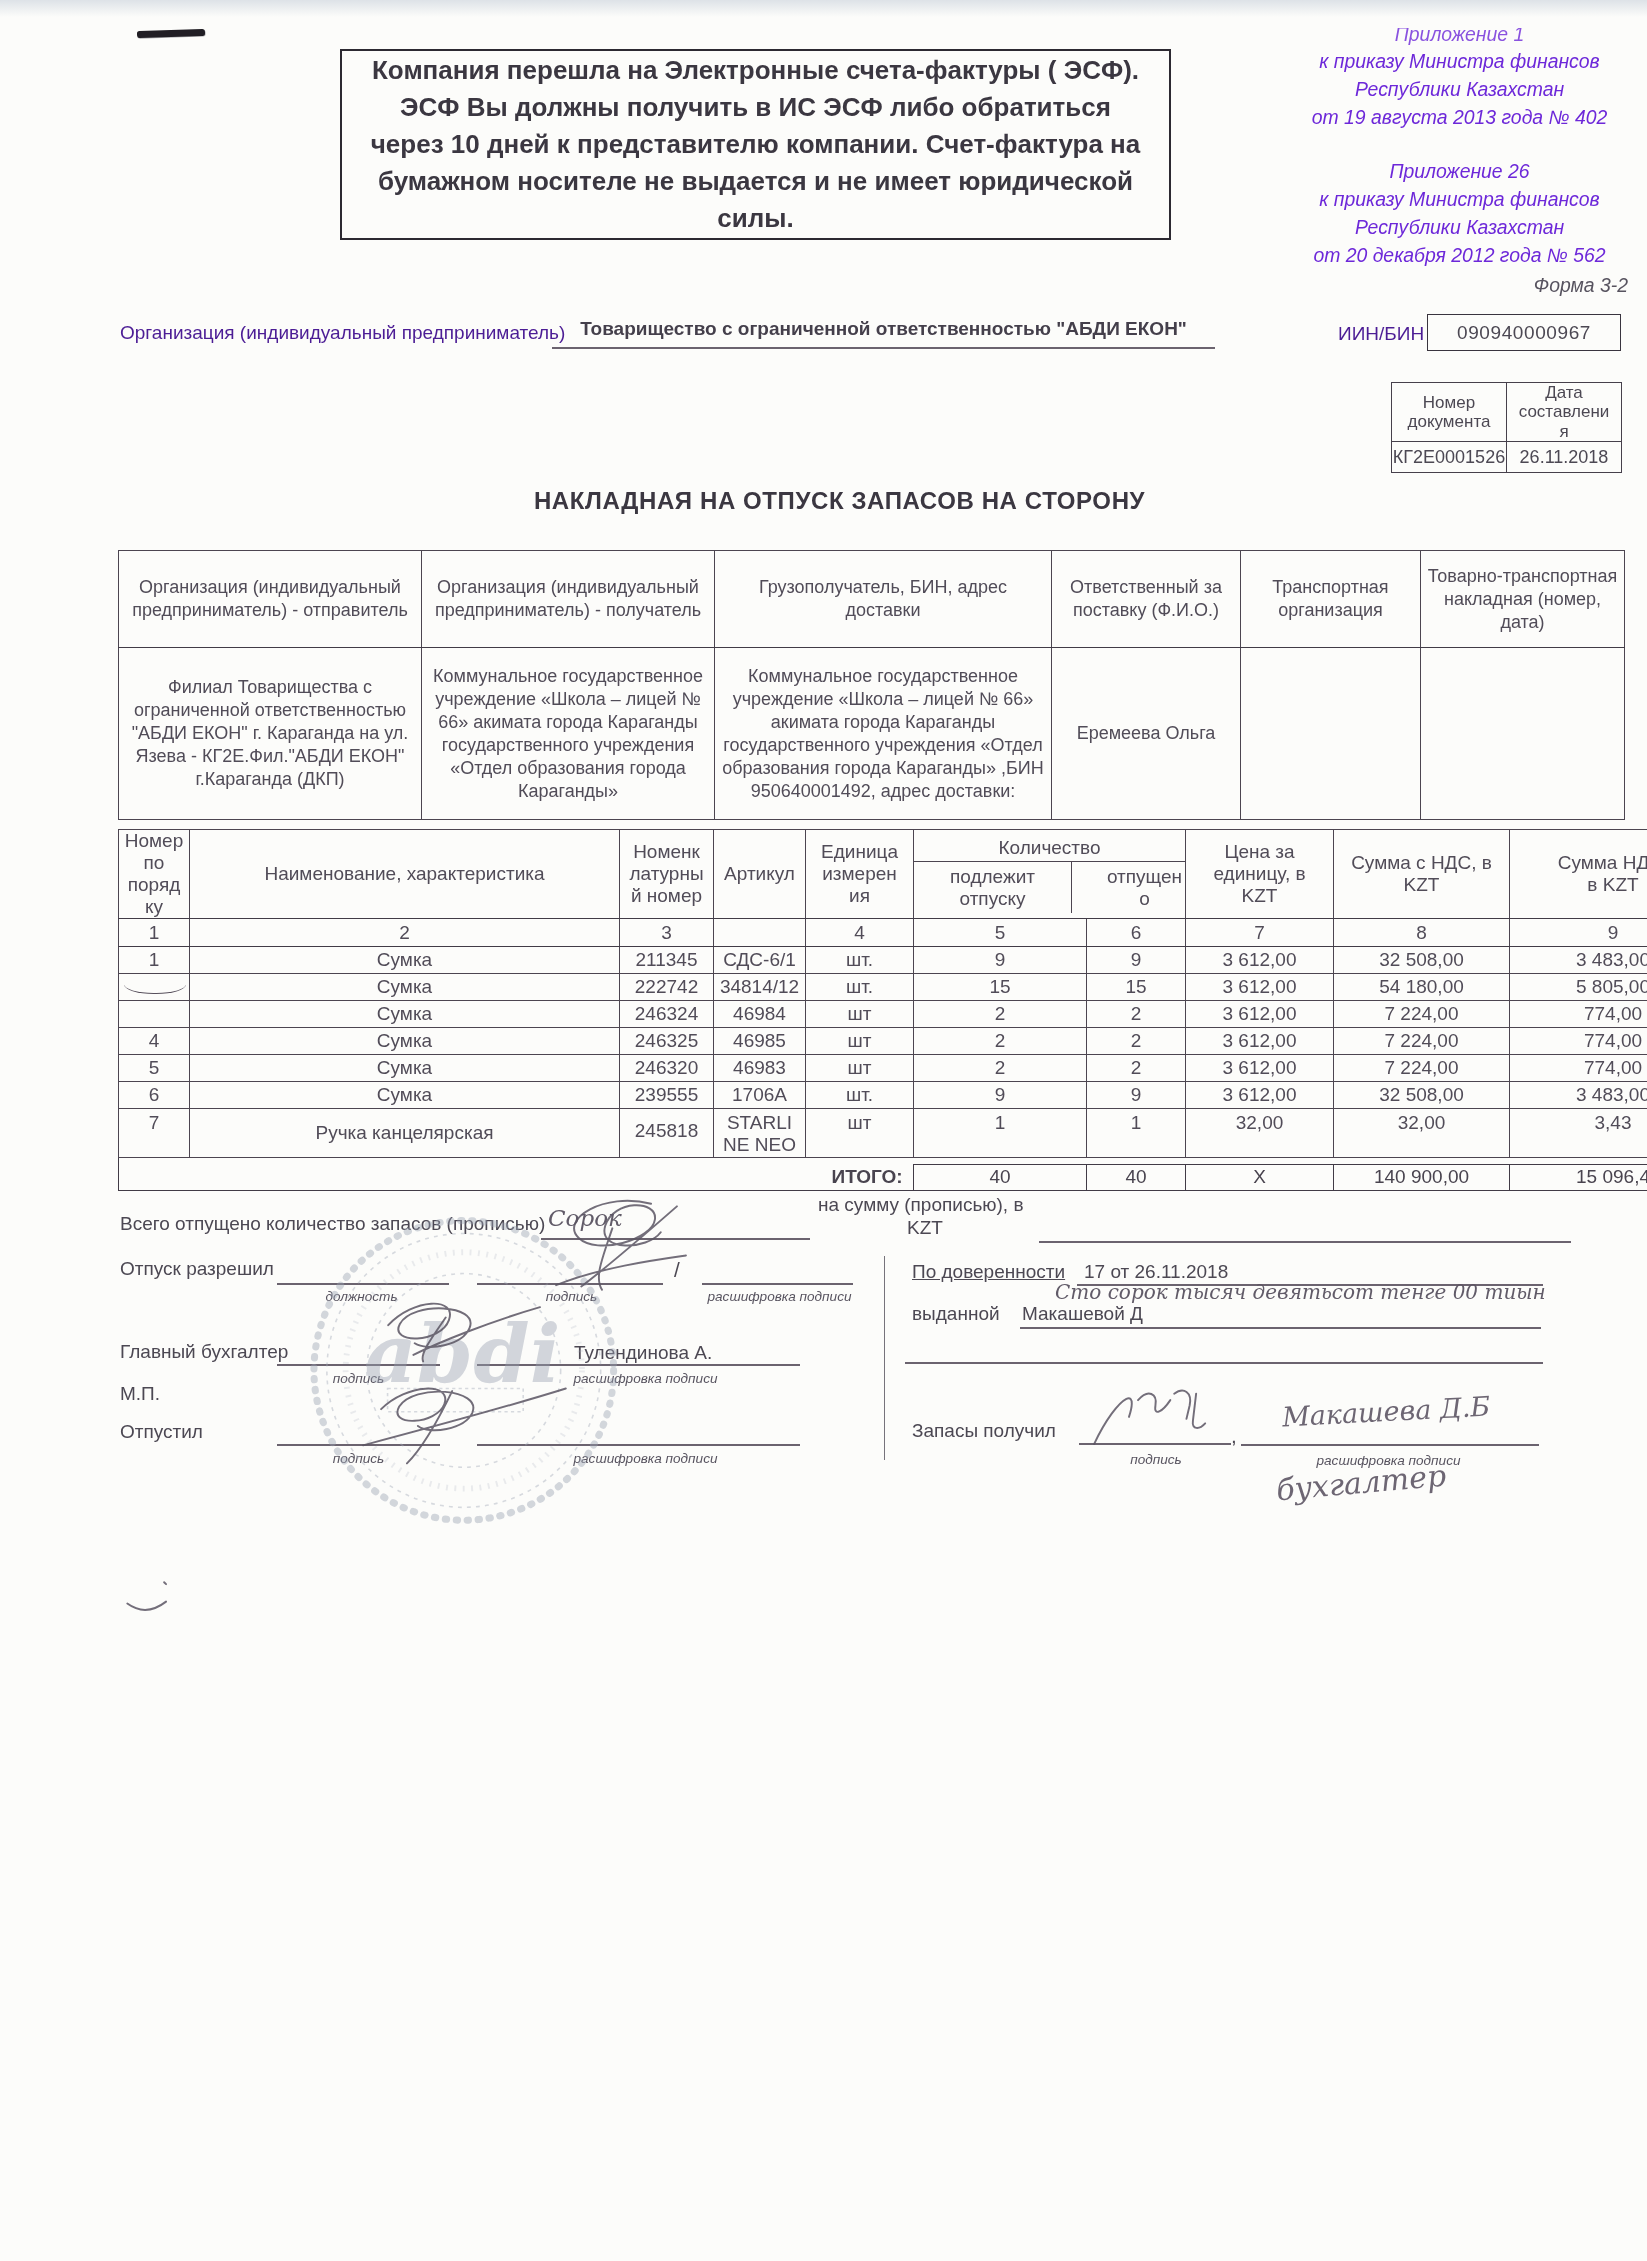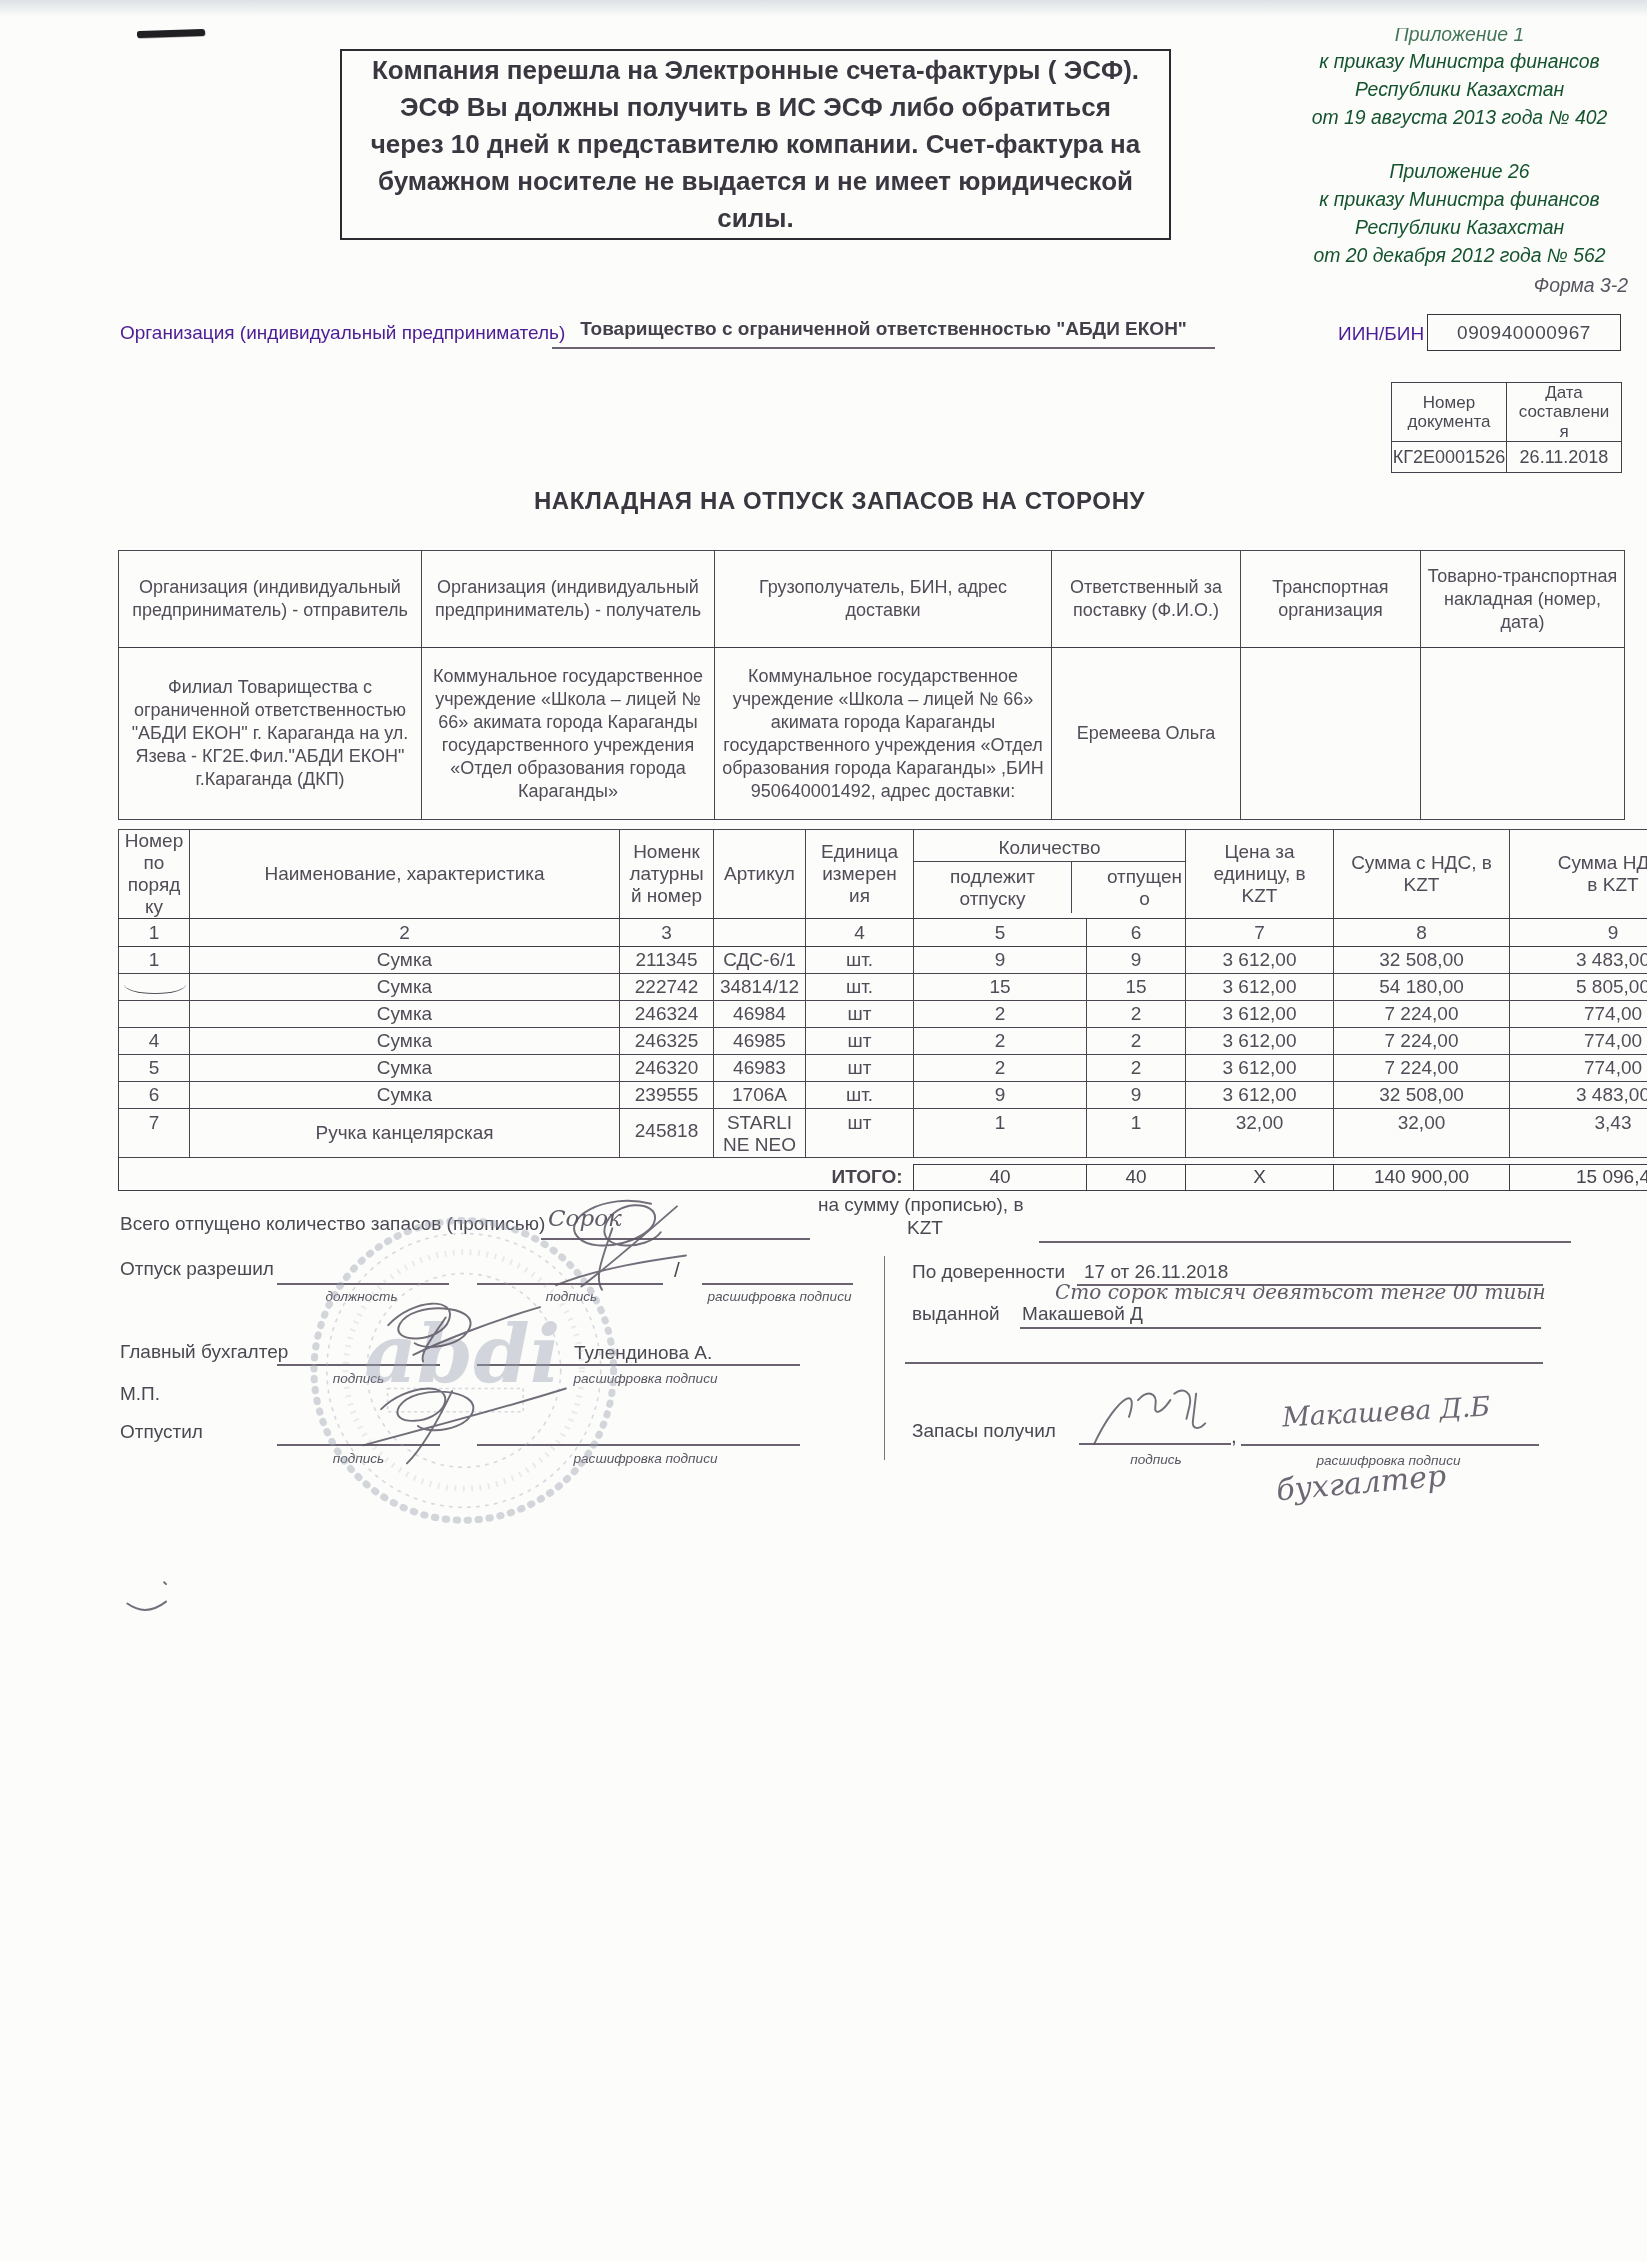--- a/index.html
+++ b/index.html
@@ -9,21 +9,21 @@
   .top-shade{left:0;top:0;width:1647px;height:17px;
     background:linear-gradient(180deg,rgba(196,205,216,.55),rgba(252,252,250,0));}
   .black-dash{left:137px;top:30px;width:68px;height:7px;background:#211e24;border-radius:2.6px;
     transform:rotate(-2deg);box-shadow:0.6px 0.6px 0 rgba(60,60,70,.4);}
   
   .notice-box{left:340px;top:49px;width:831px;height:191px;border:2.6px solid #2c2931;
     box-sizing:border-box;display:flex;align-items:center;justify-content:center;padding:6.5px 28px;}
   .notice-text{font-size:26px;line-height:1.42;font-weight:bold;text-align:center;color:#3b3741;}
   
   .appendix{left:1285px;top:28px;width:349px;text-align:center;font-style:italic;
-    font-size:19.4px;line-height:28px;color:#14532d;}
+    font-size:19.4px;line-height:28px;color:#6d28d9;}
   .clip-line{height:19.4px;overflow:hidden;opacity:.8;}
   .clip-line>div{margin-top:-7.8px;}
   .appendix .gap{height:26px;}
   .form-label{left:1505px;top:274px;width:123px;text-align:right;font-style:italic;
     font-size:19.4px;color:#57535f;}
   
   .lbl{font-size:19px;color:#4c1d95;}
   .org-label{left:120px;top:322px;}
   .org-value{left:552px;top:318px;width:663px;text-align:center;font-size:19px;font-weight:bold;color:#443f4b;}
   .u-line{background:#5b525f;height:1.9px;opacity:.9;}
@@ -347,21 +347,21 @@
 
   <div class="abs f-lbl" style="left:120px;top:1258px;">Отпуск разрешил</div>
   <div class="abs u-line" style="left:277px;top:1283px;width:172px;"></div>
   <div class="abs u-line" style="left:477px;top:1283px;width:186px;"></div>
   <div class="abs f-lbl" style="left:674px;top:1258px;font-size:20.7px;">/</div>
   <div class="abs u-line" style="left:702px;top:1283px;width:151px;"></div>
   <div class="abs small-lbl" style="left:297px;top:1289px;width:129px;">должность</div>
   <div class="abs small-lbl" style="left:510px;top:1289px;width:123px;">подпись</div>
   <div class="abs small-lbl" style="left:702px;top:1289px;width:155px;">расшифровка подписи</div>
 
-  <div class="abs f-lbl" style="left:912px;top:1261px;">По доверенности</div>
+  <div class="abs f-lbl" style="left:912px;top:1261px;text-decoration:underline;">По доверенности</div>
   <div class="abs f-lbl" style="left:1084px;top:1261px;">17 от 26.11.2018</div>
   <div class="abs u-line" style="left:1077px;top:1284px;width:466px;"></div>
   <div class="abs f-lbl" style="left:912px;top:1303px;">выданной</div>
   <div class="abs f-lbl" style="left:1022px;top:1303px;">Макашевой Д</div>
   <div class="abs u-line" style="left:1020px;top:1327px;width:521px;"></div>
   <div class="abs u-line" style="left:905px;top:1362px;width:638px;"></div>
 
   <div class="abs f-lbl" style="left:120px;top:1341px;">Главный бухгалтер</div>
   <div class="abs u-line" style="left:277px;top:1364px;width:163px;"></div>
   <div class="abs f-lbl" style="left:574px;top:1342px;">Тулендинова А.</div>

